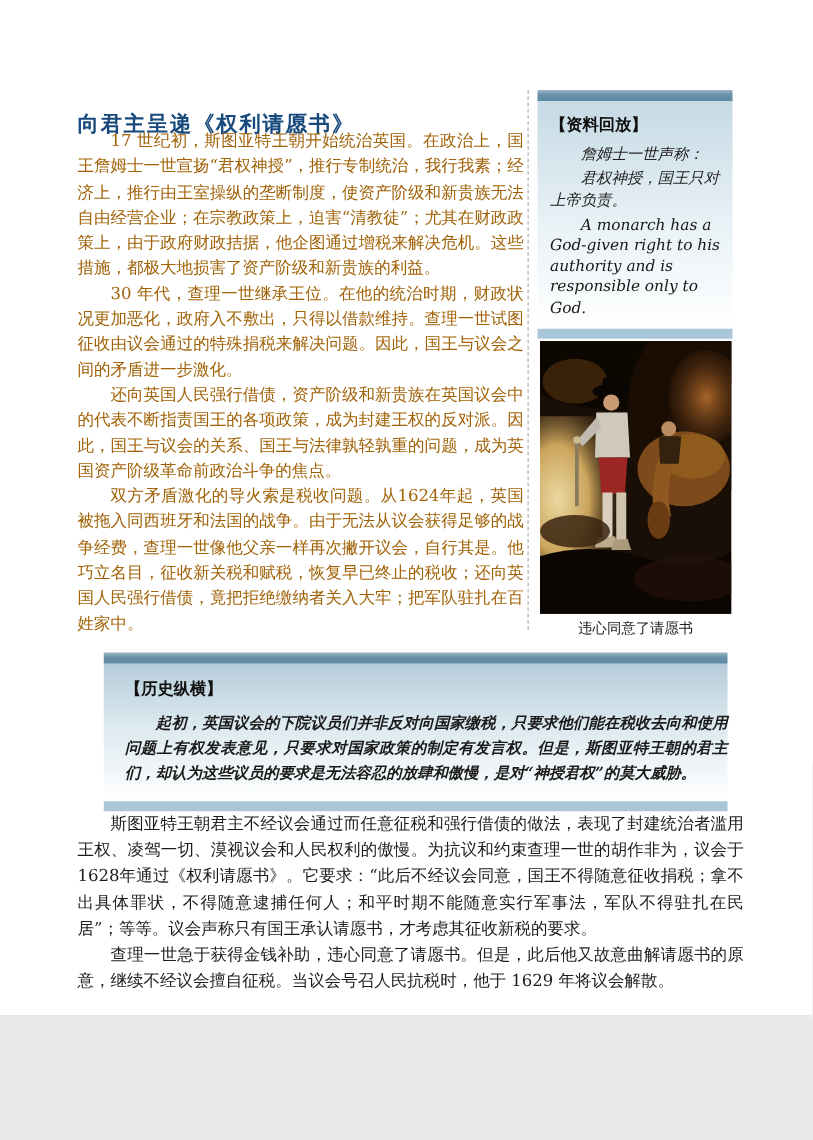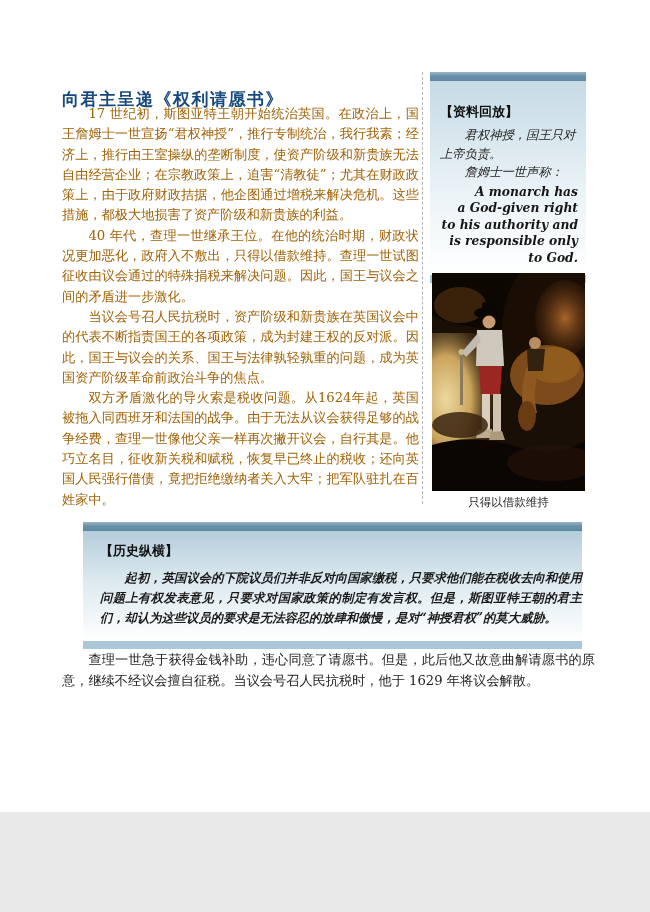--- a/index.html
+++ b/index.html
@@ -39,32 +39,31 @@
   }
   .bar-bottom{height:8px;background:#a9c7d8;}
   .box-title{
     font-size:13px;font-weight:bold;color:#101010;
     font-family:"DejaVu Serif","Liberation Serif",serif;
   }
   
   .ziliao-box{position:absolute;left:430px;top:72px;width:156px;}
   .ziliao-content{
     background:linear-gradient(180deg,#c6dae5 0%,#e9f2f6 55%,#ffffff 100%);
-    padding:22px 8px 9px 10px;
+    padding:10px 8px 9px 10px;
   }
   .ziliao-content .box-title{margin:0 0 5px 0;}
   .ziliao-quote p{
     margin:0;font-size:12.3px;line-height:18.5px;font-style:italic;
     text-indent:2em;color:#222;
   }
   .ziliao-english{
     margin:2px 0 0 0;font-size:12.3px;line-height:16.5px;
-    font-style:italic;font-weight:700;text-indent:2em;color:#161616;
+    font-style:italic;font-weight:400;text-indent:2em;color:#161616;
     font-family:"DejaVu Serif","Liberation Serif",serif;
-    text-align:right;
   }
   
   .painting{
     position:absolute;left:432px;top:273px;width:153px;height:218px;
     background:#150c06;
   }
   .painting svg{display:block;width:100%;height:100%;}
   .painting-caption{
     position:absolute;left:432px;top:495px;width:153px;
     text-align:center;font-size:11.5px;color:#222;
@@ -106,34 +105,34 @@
 </style>
 </head>
 <body>
 
 <div class="page">
 
   <h2 class="section-title">向君主呈递《权利请愿书》</h2>
 
   <div class="main-col">
     <p>17 世纪初，斯图亚特王朝开始统治英国。在政治上，国王詹姆士一世宣扬“君权神授”，推行专制统治，我行我素；经济上，推行由王室操纵的垄断制度，使资产阶级和新贵族无法自由经营企业；在宗教政策上，迫害“清教徒”；尤其在财政政策上，由于政府财政拮据，他企图通过增税来解决危机。这些措施，都极大地损害了资产阶级和新贵族的利益。</p>
-    <p>40 年代，查理一世继承王位。在他的统治时期，财政状况更加恶化，政府入不敷出，只得以借款维持。查理一世试图征收由议会通过的特殊捐税来解决问题。因此，国王与议会之间的矛盾进一步激化。</p>
-    <p>当议会号召人民抗税时，资产阶级和新贵族在英国议会中的代表不断指责国王的各项政策，成为封建王权的反对派。因此，国王与议会的关系、国王与法律孰轻孰重的问题，成为英国资产阶级革命前政治斗争的焦点。</p>
+    <p>30 年代，查理一世继承王位。在他的统治时期，财政状况更加恶化，政府入不敷出，只得以借款维持。查理一世试图征收由议会通过的特殊捐税来解决问题。因此，国王与议会之间的矛盾进一步激化。</p>
+    <p>还向英国人民强行借债，资产阶级和新贵族在英国议会中的代表不断指责国王的各项政策，成为封建王权的反对派。因此，国王与议会的关系、国王与法律孰轻孰重的问题，成为英国资产阶级革命前政治斗争的焦点。</p>
     <p>双方矛盾激化的导火索是税收问题。从1624年起，英国被拖入同西班牙和法国的战争。由于无法从议会获得足够的战争经费，查理一世像他父亲一样再次撇开议会，自行其是。他巧立名目，征收新关税和赋税，恢复早已终止的税收；还向英国人民强行借债，竟把拒绝缴纳者关入大牢；把军队驻扎在百姓家中。</p>
   </div>
 
   <div class="col-divider"></div>
 
   <div class="ziliao-box">
     <div class="bar-top"></div>
     <div class="ziliao-content">
       <div class="box-title">【资料回放】</div>
       <div class="ziliao-quote">
+        <p>詹姆士一世声称：</p>
         <p>君权神授，国王只对上帝负责。</p>
-        <p>詹姆士一世声称：</p>
       </div>
       <p class="ziliao-english">A monarch has a God-given right to his authority and is responsible only to God.</p>
     </div>
     <div class="bar-bottom"></div>
   </div>
 
   <div class="painting">
     <svg viewBox="0 0 153 218" preserveAspectRatio="none">
       <defs>
         <radialGradient id="sky" cx="0.2" cy="0.55" r="0.8">
@@ -172,32 +171,33 @@
       <rect x="50" y="121" width="8" height="37" fill="#d9cfbc"></rect>
       <rect x="61" y="121" width="8" height="39" fill="#cfc3ae"></rect>
       <path d="M46 157 L60 156 L63 165 L44 165 Z" fill="#bcab8d"></path>
       <path d="M59 159 L70 158 L73 167 L57 167 Z" fill="#ab9a7c"></path>
 
       <path d="M0 172 Q40 160 82 173 T153 168 L153 218 L0 218 Z" fill="#0b0602"></path>
       <ellipse cx="28" cy="152" rx="28" ry="13" fill="#3a2410" opacity="0.85"></ellipse>
       <ellipse cx="120" cy="190" rx="45" ry="18" fill="#24130a" opacity="0.7"></ellipse>
     </svg>
   </div>
-  <div class="painting-caption">只得以借款维持</div>
+  <div class="painting-caption">违心同意了请愿书</div>
 
   <div class="history-box">
     <div class="bar-top"></div>
     <div class="history-content">
       <div class="box-title">【历史纵横】</div>
       <p class="history-text">起初，英国议会的下院议员们并非反对向国家缴税，只要求他们能在税收去向和使用问题上有权发表意见，只要求对国家政策的制定有发言权。但是，斯图亚特王朝的君主们，却认为这些议员的要求是无法容忍的放肆和傲慢，是对“神授君权”的莫大威胁。</p>
     </div>
     <div class="bar-bottom"></div>
   </div>
 
   <div class="bottom-col">
+    <p>斯图亚特王朝君主不经议会通过而任意征税和强行借债的做法，表现了封建统治者滥用王权、凌驾一切、漠视议会和人民权利的傲慢。为抗议和约束查理一世的胡作非为，议会于1628年通过《权利请愿书》。它要求：“此后不经议会同意，国王不得随意征收捐税；拿不出具体罪状，不得随意逮捕任何人；和平时期不能随意实行军事法，军队不得驻扎在民居”；等等。议会声称只有国王承认请愿书，才考虑其征收新税的要求。</p>
     <p>查理一世急于获得金钱补助，违心同意了请愿书。但是，此后他又故意曲解请愿书的原意，继续不经议会擅自征税。当议会号召人民抗税时，他于 1629 年将议会解散。</p>
   </div>
 
   <div class="footer-bar">第 1 课　英国议会与王权矛盾的激化</div>
   <div class="footer-divider"></div>
   <div class="page-number">15</div>
 
 </div>
 
 </body></html>

